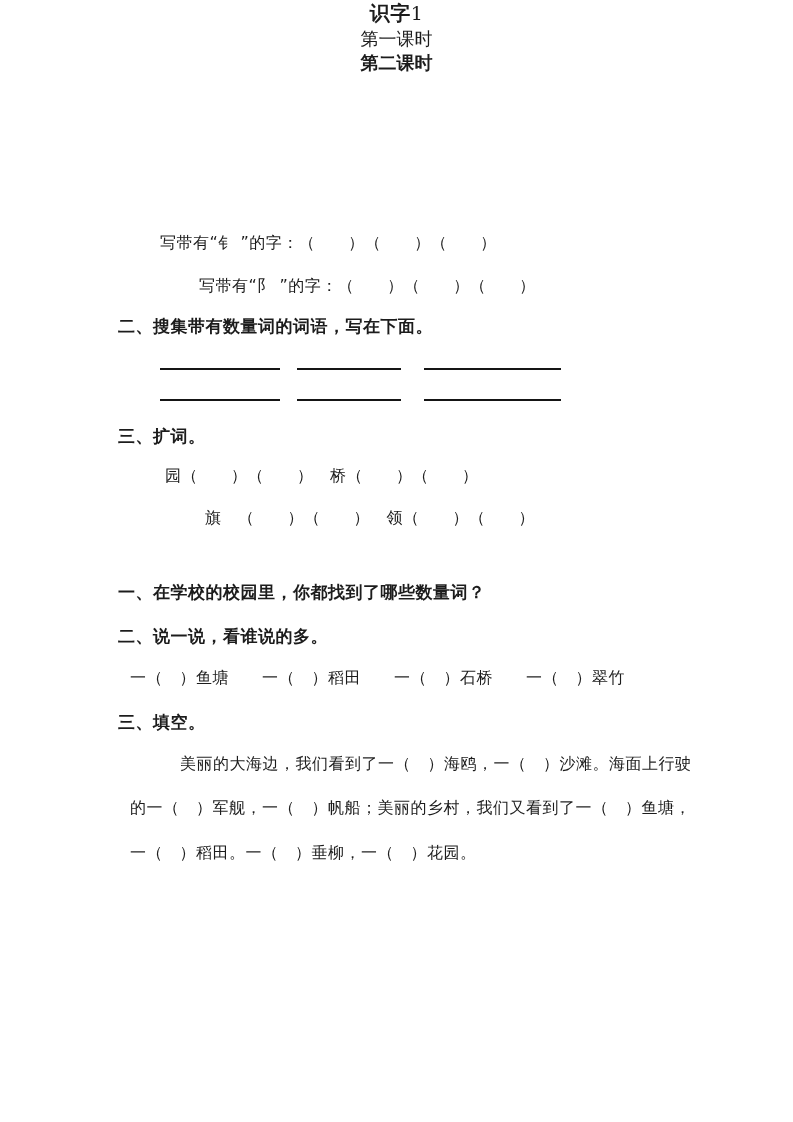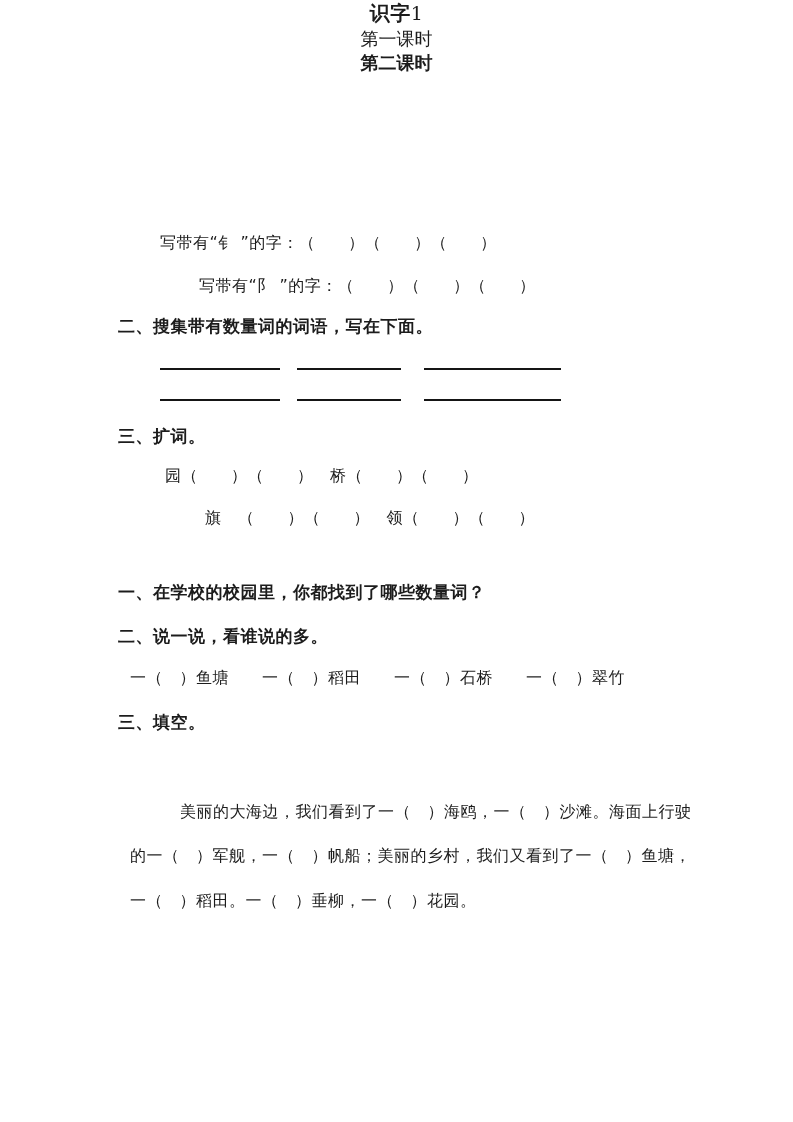--- a/index.html
+++ b/index.html
@@ -13,21 +13,21 @@
     overflow: hidden;
   }
   .abs { position: absolute; white-space: pre; }
   .center { left: 0; width: 793px; text-align: center; white-space: pre; }
   .bold { font-weight: bold; }
   .title { font-size: 20px; letter-spacing: 0.5px; }
   .title-num { font-family: "DejaVu Serif", serif; font-weight: normal; font-size: 19px; }
   .session { font-size: 18px; }
   .qhead { font-size: 17px; font-weight: bold; letter-spacing: 0.5px; }
   .bodyline { font-size: 16px; letter-spacing: 0.5px; text-align: center; }
-  .paraline { font-size: 16px; letter-spacing: 0.5px; margin-top: 48px; }
+  .paraline { font-size: 16px; letter-spacing: 0.5px; }
   .uline {
     position: absolute;
     height: 0;
     border-top: 2px solid #151515;
   }
 </style>
 </head>
 <body>
 
 <div id="page">

